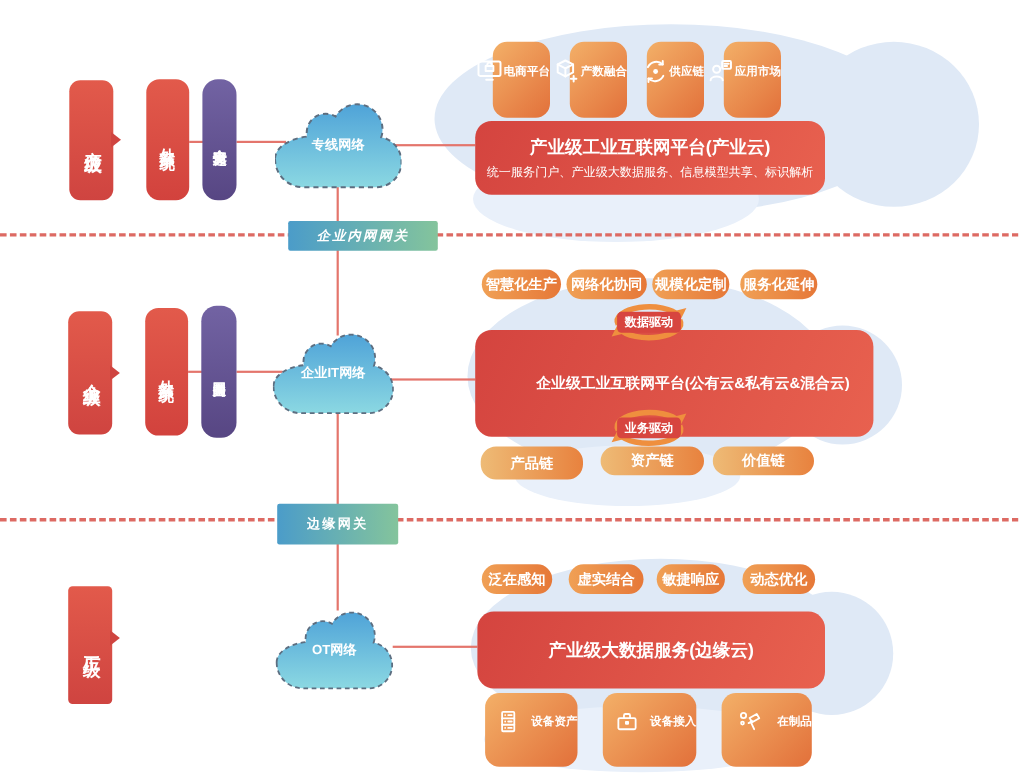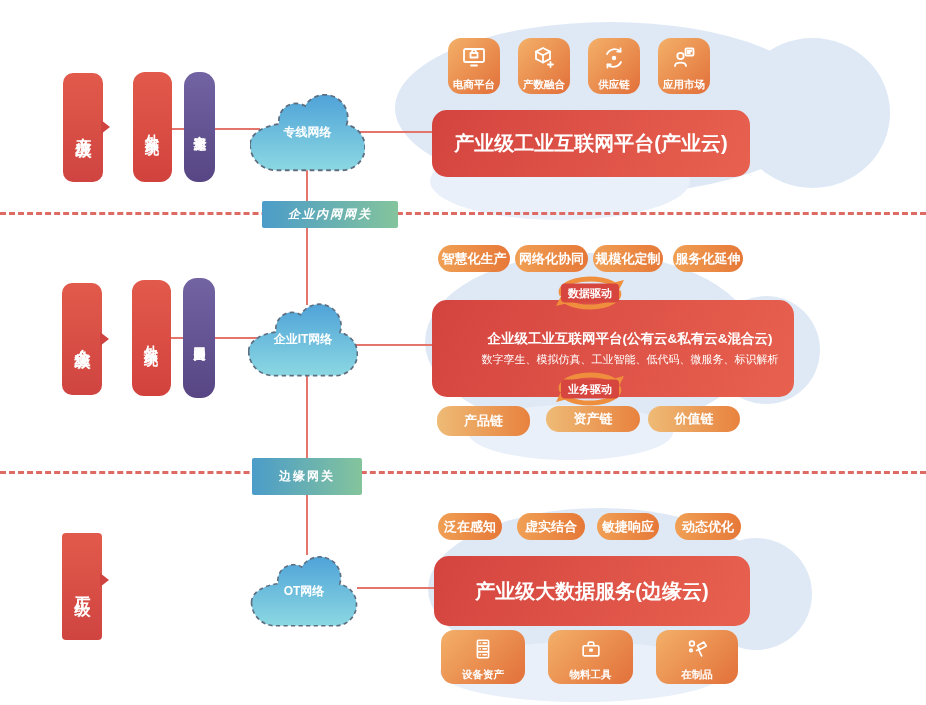--- a/index.html
+++ b/index.html
@@ -28,31 +28,31 @@
   .cloudlabel{position:absolute;left:0;right:0;top:52%;transform:translateY(-50%);
               text-align:center;color:#fff;font-weight:bold;font-size:12px;z-index:4;}
   
   .gateway{position:absolute;z-index:3;display:flex;align-items:center;justify-content:center;
            background:linear-gradient(90deg,#4b9cc9,#84c49c);color:#fff;font-weight:bold;
            font-size:12px;border-radius:2px;letter-spacing:2px;}
   
   .banner{position:absolute;z-index:3;background:linear-gradient(115deg,#d4443f,#e8614f);
           border-radius:15px;color:#fff;text-align:center;display:flex;flex-direction:column;
           justify-content:center;gap:4px;}
-  .banner .t{font-weight:bold;font-size:20px;white-space:nowrap;}
+  .banner .t{font-weight:bold;font-size:16px;white-space:nowrap;}
   .banner .s{font-size:11px;white-space:nowrap;}
   
   .opill{position:absolute;z-index:3;display:flex;align-items:center;justify-content:center;
          background:linear-gradient(90deg,#f0a055,#e67838);border-radius:14px;color:#fff;
          font-weight:bold;font-size:13px;white-space:nowrap;}
   .opill.wide{background:linear-gradient(90deg,#eebb76,#e8823e);}
   
   .tile{position:absolute;z-index:3;background:linear-gradient(135deg,#f3b068,#e2703a);
-        border-radius:13px;display:flex;flex-direction:column;align-items:center;
-        justify-content:flex-end;color:#fff;font-weight:bold;padding-bottom:2px;}
+        border-radius:13px;display:flex;flex-direction:row;align-items:center;
+        justify-content:flex-end;color:#fff;font-weight:bold;padding-bottom:15px;}
   .tile .ic{flex:1;display:flex;align-items:center;justify-content:center;}
   .tile .lb{font-size:10.5px;white-space:nowrap;}
   
   .drive{position:absolute;z-index:5;width:84px;height:46px;}
   .drive svg{position:absolute;left:0;top:0;}
   .drive .dl{position:absolute;left:50%;top:50%;transform:translate(-50%,-50%);
              background:#d7453f;color:#fff;font-size:11px;font-weight:bold;
              padding:2px 7px;border-radius:4px;white-space:nowrap;}
 </style>
 </head>
@@ -150,20 +150,21 @@
           <path d="M4 21c0-4.5 11-4.5 11 0"></path>
         <rect x="14.5" y="3.5" width="8" height="7" rx="1"></rect>
           <path d="M16.5 6h4M16.5 8h2.5"></path>
       </svg>
     </div>
     <div class="lb">应用市场</div>
   </div>
 
   <div class="banner" style="left:432px;top:110px;width:318px;height:67px;">
     <div class="t">产业级工业互联网平台(产业云)</div>
+    <div class="s">统一服务门户、产业级大数据服务、信息模型共享、标识解析</div>
   </div>
 
   <div class="gateway" style="left:262px;top:201px;width:136px;height:27px;font-style:italic;">
     <span>企业内网网关</span>
   </div>
 
   <div class="vpill level" style="left:62px;top:283px;width:40px;height:112px;">
     <span>企业级</span>
   </div>
   <div class="ptr" style="left:100px;top:332px;"></div>
@@ -205,21 +206,20 @@
       <path d="M14 25 A29 13 0 0 1 69 17" fill="none" stroke="#ef8f3e" stroke-width="5"></path>
       <path d="M76 10 L69 24 L60 14 Z" fill="#ef8f3e"></path>
       <path d="M70 21 A29 13 0 0 1 15 29" fill="none" stroke="#ef8f3e" stroke-width="5"></path>
       <path d="M8 36 L15 22 L24 32 Z" fill="#ef8f3e"></path>
     </svg>
     <div class="dl">数据驱动</div>
   </div>
 
   <div class="banner" style="left:432px;top:300px;width:328px;height:97px;padding-left:34px;">
     <div class="t" style="font-size:13.5px;">企业级工业互联网平台(公有云&amp;私有云&amp;混合云)</div>
-    <div class="s">数字孪生、模拟仿真、工业智能、低代码、微服务、标识解析</div>
   </div>
 
   <div class="drive" style="left:548px;top:366px;">
     <svg width="84" height="46" viewBox="0 0 84 46">
       <path d="M14 25 A29 13 0 0 1 69 17" fill="none" stroke="#ef8f3e" stroke-width="5"></path>
       <path d="M76 10 L69 24 L60 14 Z" fill="#ef8f3e"></path>
       <path d="M70 21 A29 13 0 0 1 15 29" fill="none" stroke="#ef8f3e" stroke-width="5"></path>
       <path d="M8 36 L15 22 L24 32 Z" fill="#ef8f3e"></path>
     </svg>
     <div class="dl">业务驱动</div>
@@ -286,21 +286,21 @@
     <div class="lb">设备资产</div>
   </div>
   <div class="tile" style="left:548px;top:630px;width:85px;height:52px;">
     <div class="ic">
       <svg width="24" height="24" viewBox="0 0 26 26" fill="none" stroke="#fff" stroke-width="1.8" stroke-linecap="round" stroke-linejoin="round">
         <rect x="4.5" y="9.5" width="17" height="11" rx="1.5"></rect>
         <path d="M10 9.5V7a1.5 1.5 0 0 1 1.5-1.5h3A1.5 1.5 0 0 1 16 7v2.5"></path>
         <rect x="11" y="12.5" width="4" height="3.5" rx="0.8" fill="#fff" stroke="none"></rect>
       </svg>
     </div>
-    <div class="lb">物料工具</div>
+    <div class="lb">设备接入</div>
   </div>
   <div class="tile" style="left:656px;top:630px;width:82px;height:52px;">
     <div class="ic">
       <svg width="24" height="24" viewBox="0 0 26 26" fill="none" stroke="#fff" stroke-width="1.8" stroke-linecap="round" stroke-linejoin="round">
         <circle cx="7.5" cy="7" r="2.6"></circle>
         <path d="M13.5 9.5l7-4 2.5 4.2-7 4z"></path>
         <path d="M14.5 13l3.5 7.5M12.5 14.5l4-2"></path>
         <circle cx="6.5" cy="14.5" r="1.4"></circle>
       </svg>
     </div>

